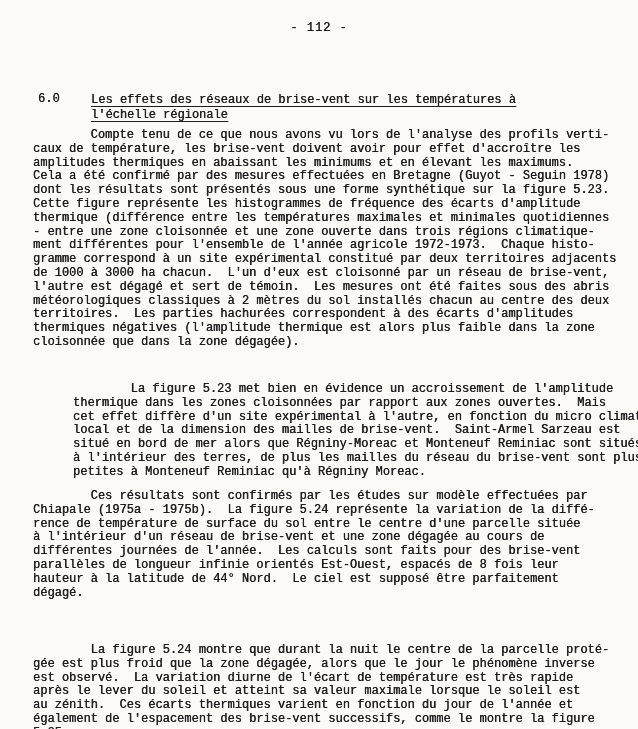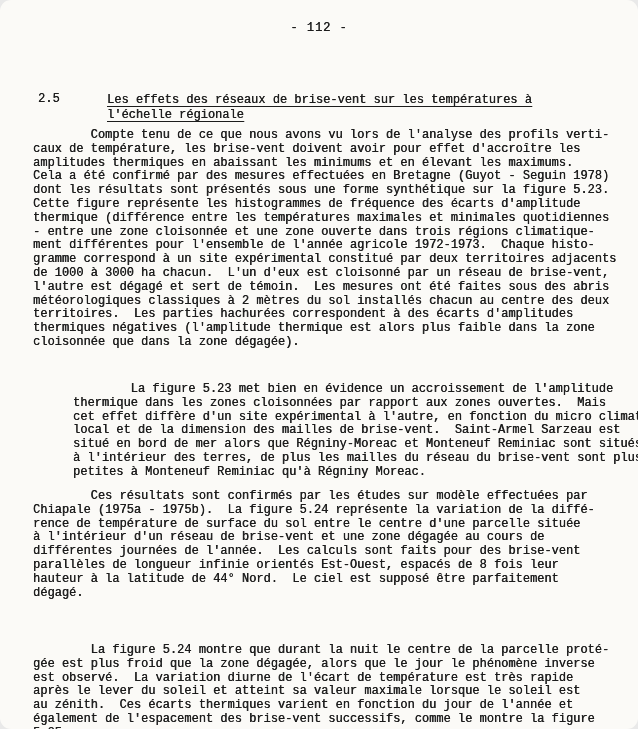--- a/index.html
+++ b/index.html
@@ -7,21 +7,20 @@
     width: 638px; height: 729px;
     background: #e9e9e9;
     font-family: "Liberation Mono", "DejaVu Sans Mono", monospace;
   }
   .page {
     position: relative;
     width: 638px; height: 729px;
     background: #fbfaf7;
     overflow: hidden;
     color: #1c1c1c;
-    border-radius: 11px;
   }
   .typed {
     font-family: "Liberation Mono", "DejaVu Sans Mono", monospace;
     font-size: 12px;
     line-height: 13.8px;
     color: #1c1c1c;
     
     text-shadow: 0.35px 0 0 #2a2a2a;
   }
   .pageno {
@@ -32,21 +31,21 @@
   }
   .heading {
     position: absolute;
     top: 93px; left: 38px;
   }
   .sec-num {
     position: absolute;
     left: 0; top: 0;
   }
   .sec-title {
-    margin-left: 69px;
+    margin-left: 53px;
     line-height: 15px;
     width: 440px;
   }
   .sec-title .titleline {
     text-decoration: underline;
     text-underline-offset: 2.5px;
     text-decoration-thickness: 1.2px;
   }
   .para {
     position: absolute;
@@ -59,21 +58,21 @@
   #para-4 { top: 616px; margin-top: 28px; }
 </style>
 </head>
 <body>
 
 <div class="page">
 
   <div class="pageno typed">- 112 -</div>
 
   <div class="heading typed">
-    <span class="sec-num">2.5</span>
+    <span class="sec-num">6.0</span>
     <div class="sec-title">
       <span class="titleline">Les effets des réseaux de brise-vent sur les températures à</span><br>
       <span class="titleline">l'échelle régionale</span>
     </div>
   </div>
 
   <div id="para-1" class="para typed">        Compte tenu de ce que nous avons vu lors de l'analyse des profils verti-
 caux de température, les brise-vent doivent avoir pour effet d'accroître les
 amplitudes thermiques en abaissant les minimums et en élevant les maximums.
 Cela a été confirmé par des mesures effectuées en Bretagne (Guyot - Seguin 1978)

